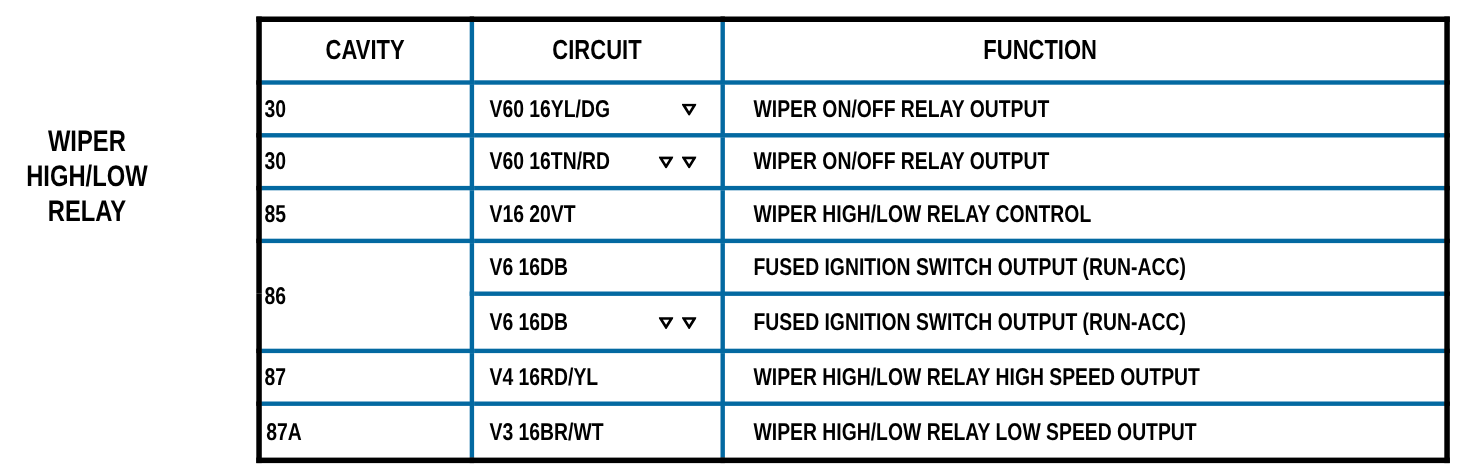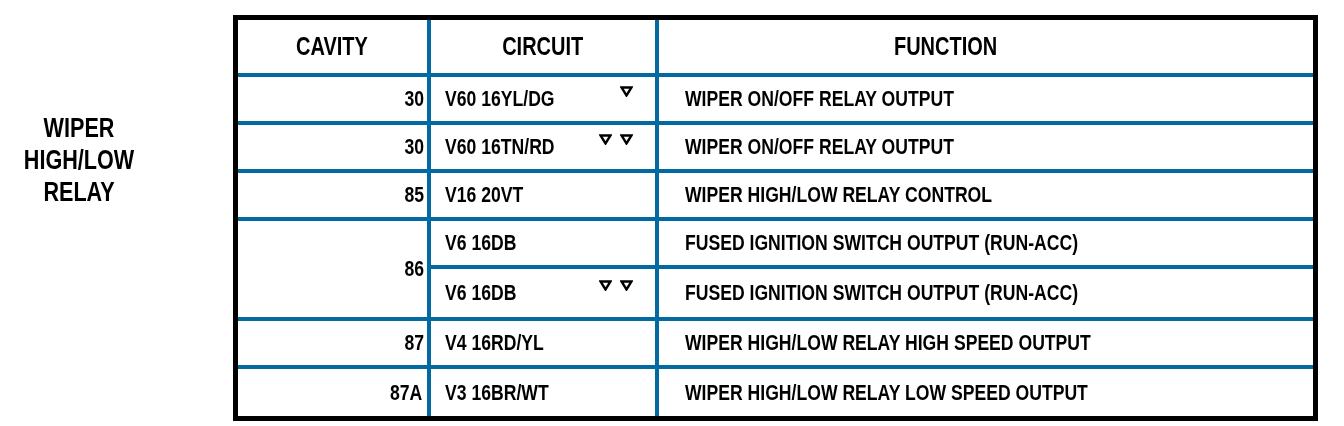--- a/index.html
+++ b/index.html
@@ -52,25 +52,25 @@
   .tx {
     display: inline-block;
     transform: scaleX(0.80);
     white-space: nowrap;
   }
   .tx-center { transform-origin: center center; }
   .tx-left   { transform-origin: left center; }
 
   th.h-function .hpad { display:inline-block; padding-right: 80px; }
 
-  td.cavity-cell { text-align: right; text-decoration: underline; }
+  td.cavity-cell { text-align: left; text-decoration: underline; }
 
   td.circuit-cell .circuit-flex {
     display: flex;
-    align-items: flex-start;
+    align-items: center;
     padding: 0 22px 0 14px;
   }
   .markers { margin-left: auto; display: flex; gap: 8px; align-items: center; }
   .tri-icon { display: block; }
 
   td.function-cell { padding-left: 26px; text-align: left; }
 </style>
 </head>
 <body>
 

